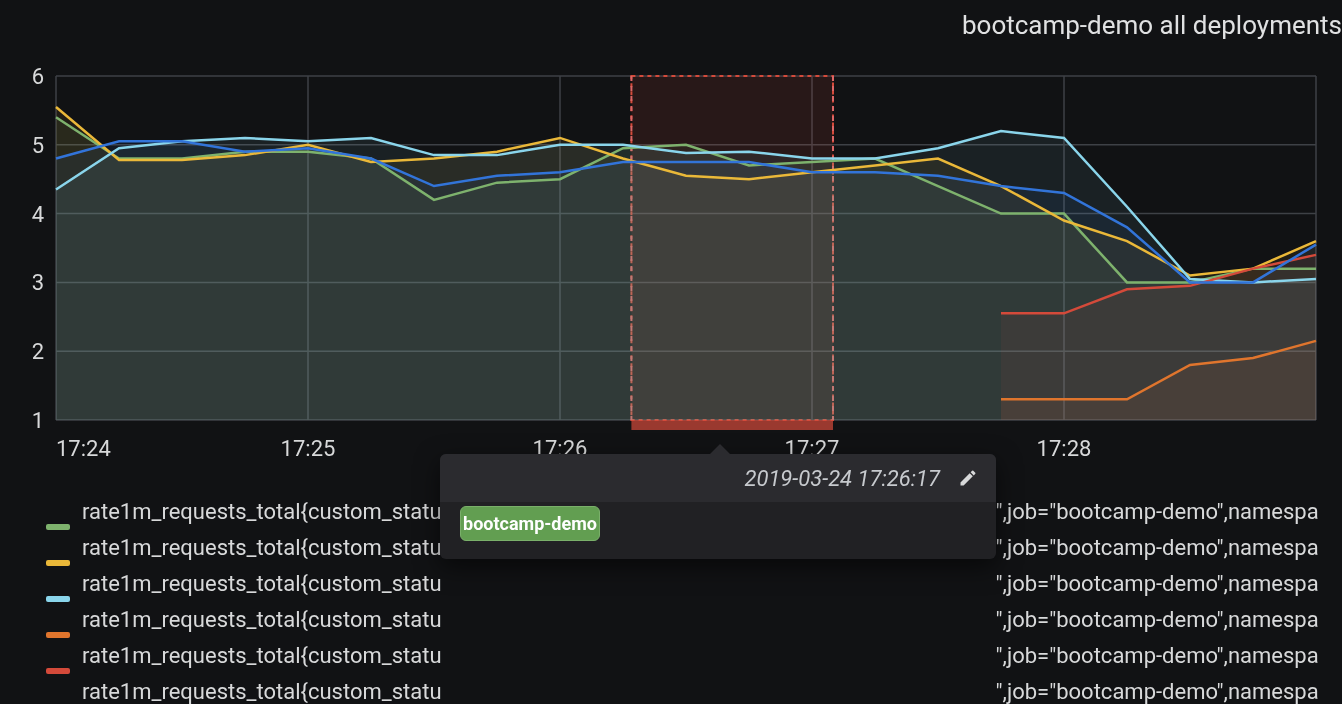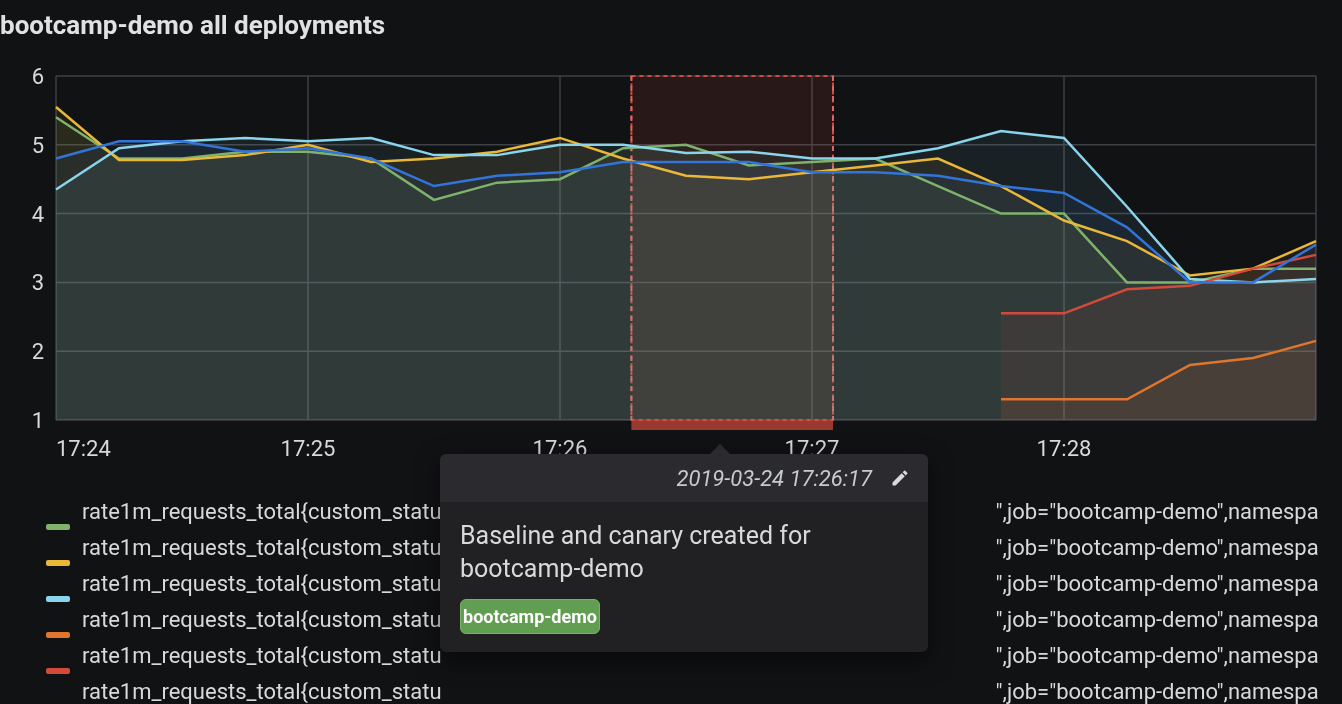--- a/index.html
+++ b/index.html
@@ -1,32 +1,32 @@
 <!DOCTYPE html>
 <html><head>
 <meta charset="utf-8">
 <style>
   html,body{margin:0;padding:0;background:#111214;color:#d8d9da;font-family:-apple-system,BlinkMacSystemFont,"Segoe UI",Roboto,Helvetica,Arial,sans-serif;width:1342px;height:704px;overflow:hidden}
   .panel{position:relative;width:1342px;height:704px;background:#111214;box-sizing:border-box}
-  .panel-title{text-align:left;font-size:26px;font-weight:700;color:#e0e1e2;padding:10px 0 18px 0}
+  .panel-title{text-align:right;font-size:26px;font-weight:400;color:#e0e1e2;padding:10px 0 18px 0}
   .chart-wrap{position:absolute;left:26px;top:70px;width:1300px;height:350px}
   svg{overflow:visible}
   .grid line{stroke:#3e4146;stroke-width:1.5}
   .axis text{fill:#d8d9da;font-size:22px}
   .annotation-band{fill:#d44a3a;fill-opacity:.12;stroke:#d44a3a;stroke-dasharray:4 4;stroke-width:2}
   .annotation-bar{fill:#d44a3a;opacity:.7}
   .series path{fill:none;stroke-width:2.5}
   .area path{stroke:none;fill-opacity:.08}
   .x-ticks text{fill:#d8d9da;font-size:22px}
   .legend{position:absolute;left:46px;top:494px;right:10px;font-size:22px;line-height:36px}
   .legend-row{display:flex;align-items:flex-end;white-space:nowrap;overflow:hidden}
   .swatch{display:inline-block;width:24px;height:6px;border-radius:2px;margin-right:12px;flex:0 0 24px}
   .legend-gap{display:inline-block;width:554px;flex:0 0 554px}
   .legend-text{color:#d8d9da}
-  .tooltip{position:absolute;left:440px;top:454px;width:488px;background:#212124;border-radius:6px;box-shadow:0 8px 24px rgba(0,0,0,.55);padding:0 0 14px 0;color:#d8d9da}
+  .tooltip{position:absolute;left:440px;top:454px;width:556px;background:#212124;border-radius:6px;box-shadow:0 8px 24px rgba(0,0,0,.55);padding:0 0 14px 0;color:#d8d9da}
   .tooltip-header{display:flex;justify-content:flex-end;align-items:center;gap:14px;background:#2b2b2f;padding:10px 14px;border-radius:6px 6px 0 0;font-style:italic;font-size:22px;color:#c7cace}
   .tooltip-body{padding:18px 20px 10px 20px;font-size:25px;line-height:1.3}
   .tag{display:inline-block;background:#629e51;color:#fff;font-size:18px;font-weight:700;padding:6px 2px;border-radius:6px;border:1px solid #7ab06a}
   .edit-icon{display:inline-flex;align-items:center;justify-content:center;width:28px;height:28px;cursor:pointer}
   .edit-icon svg{width:20px;height:20px;fill:#d8d9da}
   .arrow{position:absolute;top:-10px;left:270px;width:0;height:0;border-left:10px solid transparent;border-right:10px solid transparent;border-bottom:10px solid #2b2b2f}
 </style>
 </head>
 <body>
 
@@ -131,18 +131,17 @@
   <div class="tooltip">
     <div class="arrow"></div>
     <div class="tooltip-header">
       <span>2019-03-24 17:26:17</span>
       <span class="edit-icon">
         <svg viewBox="0 0 24 24">
             <path d="M3 17.25V21h3.75l11-11.03-3.75-3.75L3 17.25zM20.71 7.04a1 1 0 0 0 0-1.41l-2.34-2.34a1 1 0 0 0-1.41 0l-1.83 1.83 3.75 3.75 1.83-1.83z"></path>
           </svg>
       </span>
     </div>
-    <div class="tooltip-body">Baseline and canary created for bootcamp-demo</div>
     <div style="padding:4px 20px">
       <span class="tag">bootcamp-demo</span>
     </div>
   </div>
 </div>
 
 </body></html>

